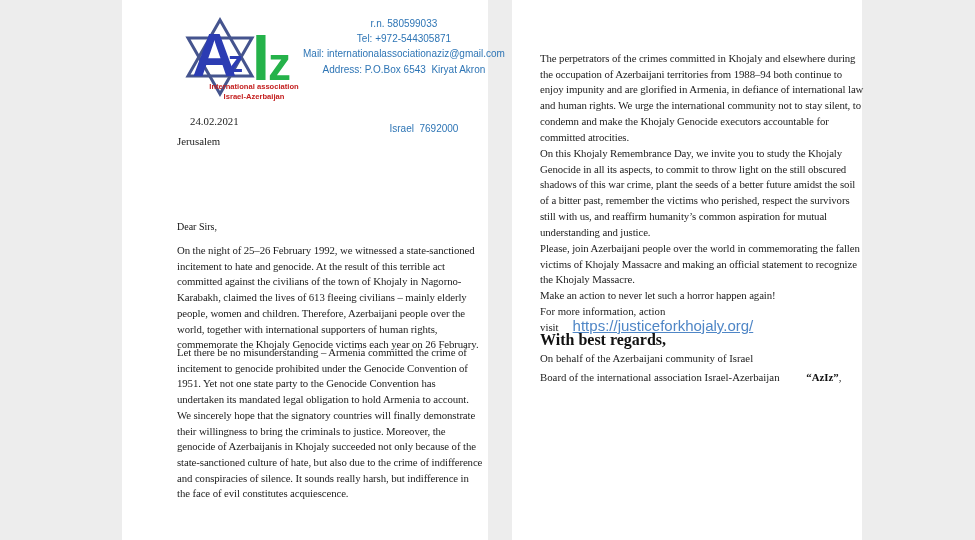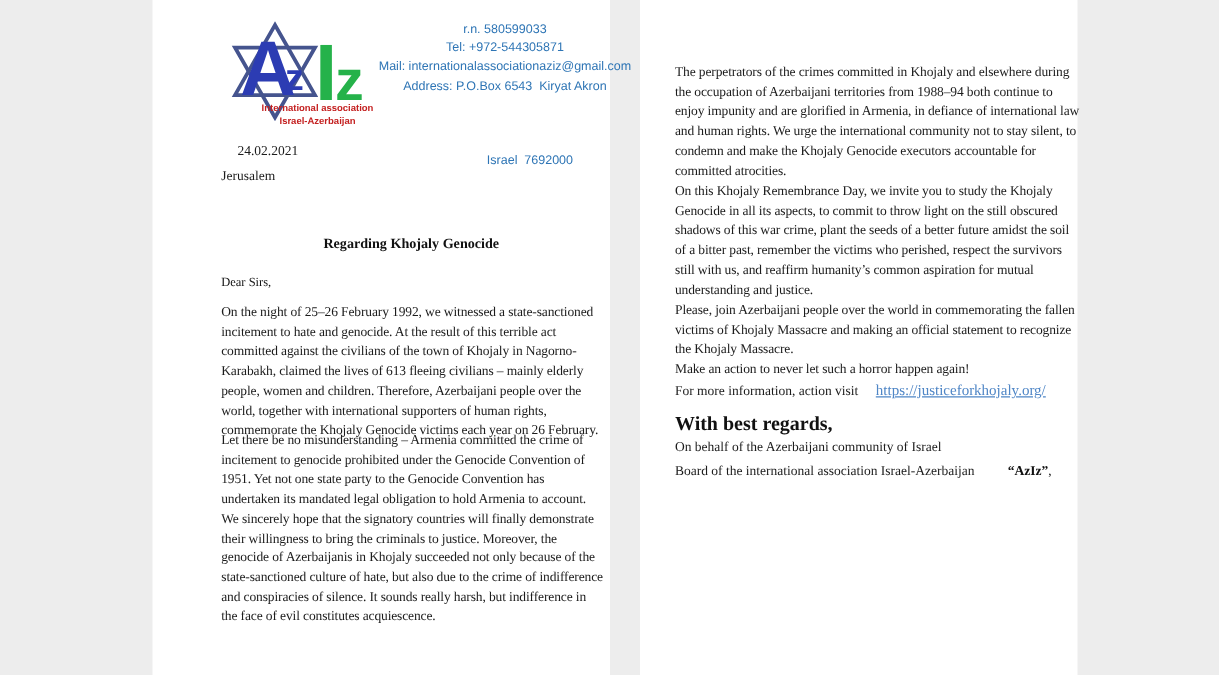--- a/index.html
+++ b/index.html
@@ -29,21 +29,21 @@
 
   .para { white-space: pre-wrap; line-height: 15.7px; letter-spacing: -0.1px; }
   .p1-para1 { left: 55px; top: 243px; width: 306px; }
   .p1-para2 { left: 55px; top: 345px; width: 306px; }
 
   .p2-para1 { left: 28px; top: 51px;  width: 325px; }
   .p2-para2 { left: 28px; top: 146px; width: 325px; }
   .p2-para3 { left: 28px; top: 241px; width: 325px; }
 
   .info-line { left: 28px; top: 305px; width: 325px; }
-  .info-link { font-family: Liberation Serif, serif; font-size: 12px;
+  .info-link { font-family: Liberation Sans, sans-serif; font-size: 15px;
                color: #4f86c6; text-decoration: underline; margin-left: 14px; cursor: pointer; }
   .closing { left: 28px; top: 331px; font-weight: bold; font-size: 16px; color: #111; }
   .sign-1 { left: 28px; top: 352px; }
   .sign-2 { left: 28px; top: 371px; }
   .sign-2 b { color: #111; margin-left: 24px; }
 
   .logo-caption { fill: #c42121; font-family: "Liberation Sans", sans-serif;
                   font-weight: bold; font-size: 7.6px; }
 </style>
 </head>
@@ -80,21 +80,20 @@
       <span class="line">r.n. 580599033</span>
       <span class="line">Tel: +972-544305871</span>
       <span class="line">Mail: internationalassociationaziz@gmail.com</span>
       <span class="line">Address: P.O.Box 6543  Kiryat Akron</span>
       <span class="line line-indent">Israel  7692000</span>
     </div>
 
     <div class="abs serif-sm date-line">24.02.2021</div>
     <div class="abs serif-sm city-line">Jerusalem</div>
 
-    <div class="abs letter-title">Regarding Khojaly Genocide</div>
 
     <div class="abs salutation">Dear Sirs,</div>
 
     <p class="abs serif-sm para p1-para1">On the night of 25–26 February 1992, we witnessed a state-sanctioned incitement to hate and genocide. At the result of this terrible act committed against the civilians of the town of Khojaly in Nagorno-Karabakh, claimed the lives of 613 fleeing civilians – mainly elderly people, women and children. Therefore, Azerbaijani people over the world, together with international supporters of human rights, commemorate the Khojaly Genocide victims each year on 26 February.</p>
     <p class="abs serif-sm para p1-para2">Let there be no misunderstanding – Armenia committed the crime of incitement to genocide prohibited under the Genocide Convention of 1951. Yet not one state party to the Genocide Convention has undertaken its mandated legal obligation to hold Armenia to account. We sincerely hope that the signatory countries will finally demonstrate their willingness to bring the criminals to justice. Moreover, the genocide of Azerbaijanis in Khojaly succeeded not only because of the state-sanctioned culture of hate, but also due to the crime of indifference and conspiracies of silence. It sounds really harsh, but indifference in the face of evil constitutes acquiescence.</p>
   </div>
 
   <div class="page page-2">
 
     <p class="abs serif-sm para p2-para1">The perpetrators of the crimes committed in Khojaly and elsewhere during the occupation of Azerbaijani territories from 1988–94 both continue to enjoy impunity and are glorified in Armenia, in defiance of international law and human rights. We urge the international community not to stay silent, to condemn and make the Khojaly Genocide executors accountable for committed atrocities.</p>

